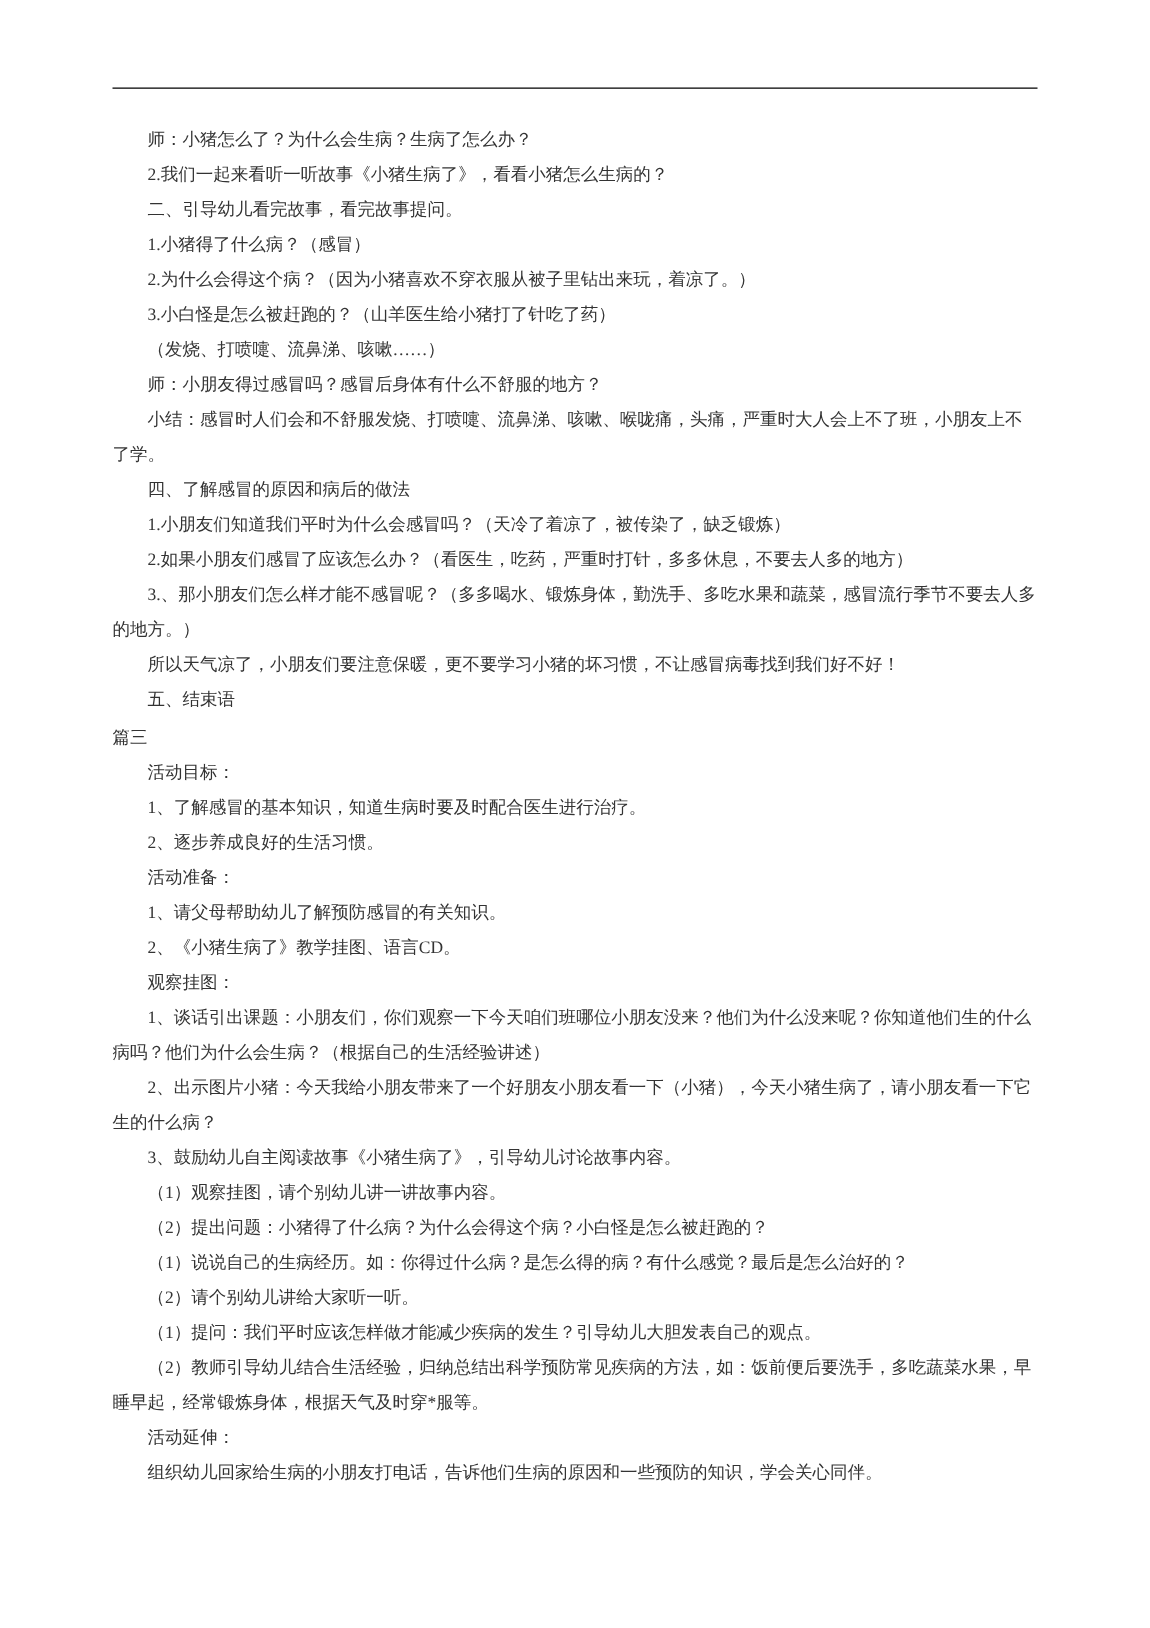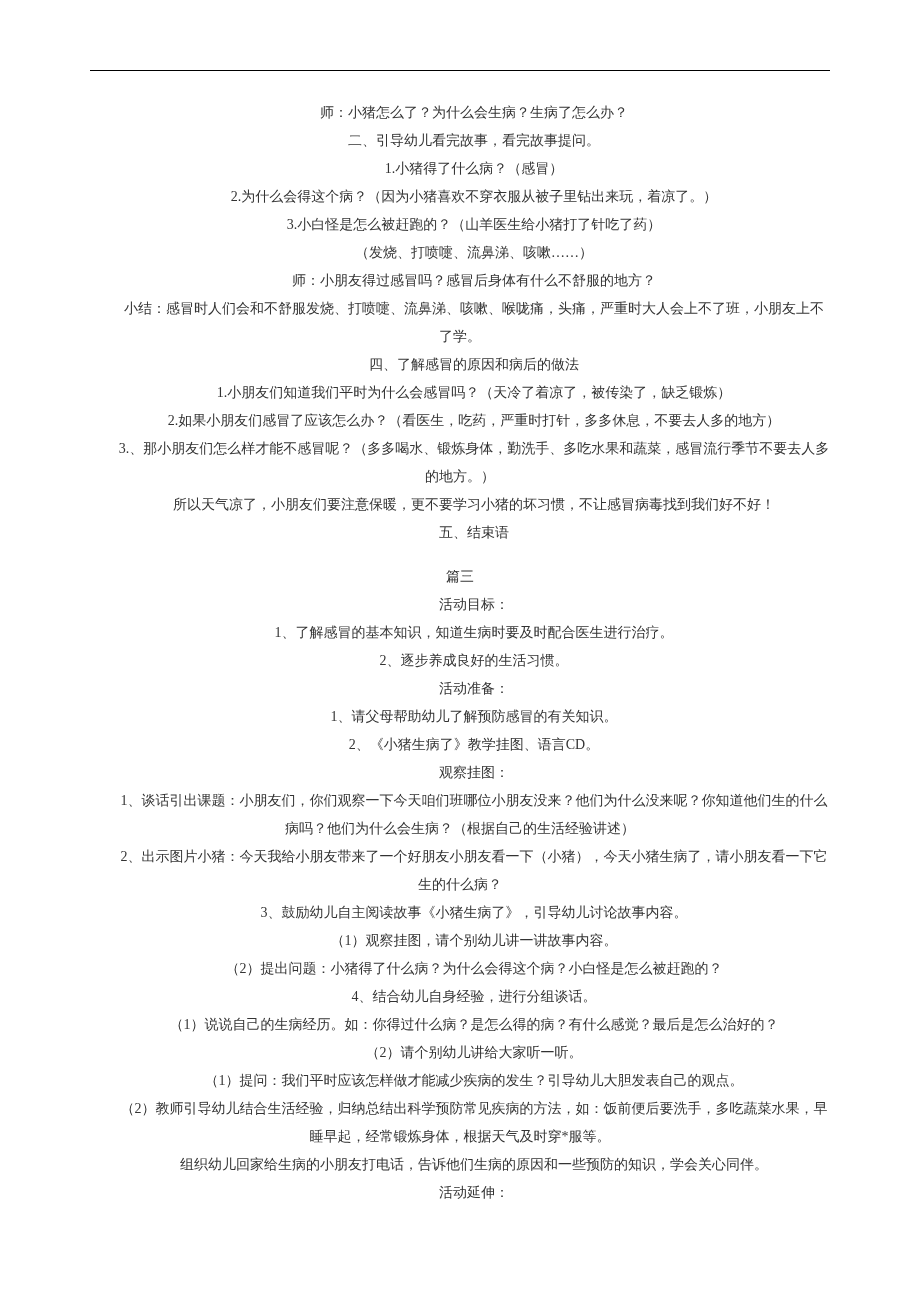--- a/index.html
+++ b/index.html
@@ -14,31 +14,32 @@
     padding: 70px 90px 40px 90px;
   }
   .hr {
     border: none;
     border-top: 1.5px solid #000;
     margin-bottom: 28px;
   }
   .indent { text-indent: 2em; }
   .section-heading {
     text-indent: 0;
-    margin-top: 16px;
+    margin-top: 2px;
   }
-  p { margin: 0; text-align: center; }
+  p { margin: 0; }
 </style>
 </head>
 <body>
 
 <hr class="hr">
 
 <div id="content">
     <p class="indent">师：小猪怎么了？为什么会生病？生病了怎么办？</p>
+    <p class="indent">2.我们一起来看听一听故事《小猪生病了》，看看小猪怎么生病的？</p>
     <p class="indent">二、引导幼儿看完故事，看完故事提问。</p>
     <p class="indent">1.小猪得了什么病？（感冒）</p>
     <p class="indent">2.为什么会得这个病？（因为小猪喜欢不穿衣服从被子里钻出来玩，着凉了。）</p>
     <p class="indent">3.小白怪是怎么被赶跑的？（山羊医生给小猪打了针吃了药）</p>
     <p class="indent">（发烧、打喷嚏、流鼻涕、咳嗽……）</p>
     <p class="indent">师：小朋友得过感冒吗？感冒后身体有什么不舒服的地方？</p>
     <p class="indent">小结：感冒时人们会和不舒服发烧、打喷嚏、流鼻涕、咳嗽、喉咙痛，头痛，严重时大人会上不了班，小朋友上不了学。</p>
     <p class="indent">四、了解感冒的原因和病后的做法</p>
     <p class="indent">1.小朋友们知道我们平时为什么会感冒吗？（天冷了着凉了，被传染了，缺乏锻炼）</p>
     <p class="indent">2.如果小朋友们感冒了应该怎么办？（看医生，吃药，严重时打针，多多休息，不要去人多的地方）</p>
@@ -51,20 +52,19 @@
     <p class="indent">2、逐步养成良好的生活习惯。</p>
     <p class="indent">活动准备：</p>
     <p class="indent">1、请父母帮助幼儿了解预防感冒的有关知识。</p>
     <p class="indent">2、《小猪生病了》教学挂图、语言CD。</p>
     <p class="indent">观察挂图：</p>
     <p class="indent">1、谈话引出课题：小朋友们，你们观察一下今天咱们班哪位小朋友没来？他们为什么没来呢？你知道他们生的什么病吗？他们为什么会生病？（根据自己的生活经验讲述）</p>
     <p class="indent">2、出示图片小猪：今天我给小朋友带来了一个好朋友小朋友看一下（小猪），今天小猪生病了，请小朋友看一下它生的什么病？</p>
     <p class="indent">3、鼓励幼儿自主阅读故事《小猪生病了》，引导幼儿讨论故事内容。</p>
     <p class="indent">（1）观察挂图，请个别幼儿讲一讲故事内容。</p>
     <p class="indent">（2）提出问题：小猪得了什么病？为什么会得这个病？小白怪是怎么被赶跑的？</p>
-    <p class="indent">4、结合幼儿自身经验，进行分组谈话。</p>
     <p class="indent">（1）说说自己的生病经历。如：你得过什么病？是怎么得的病？有什么感觉？最后是怎么治好的？</p>
     <p class="indent">（2）请个别幼儿讲给大家听一听。</p>
     <p class="indent">（1）提问：我们平时应该怎样做才能减少疾病的发生？引导幼儿大胆发表自己的观点。</p>
     <p class="indent">（2）教师引导幼儿结合生活经验，归纳总结出科学预防常见疾病的方法，如：饭前便后要洗手，多吃蔬菜水果，早睡早起，经常锻炼身体，根据天气及时穿*服等。</p>
+    <p class="indent">活动延伸：</p>
     <p class="indent">组织幼儿回家给生病的小朋友打电话，告诉他们生病的原因和一些预防的知识，学会关心同伴。</p>
-    <p class="indent">活动延伸：</p>
   </div>
 
 </body></html>

